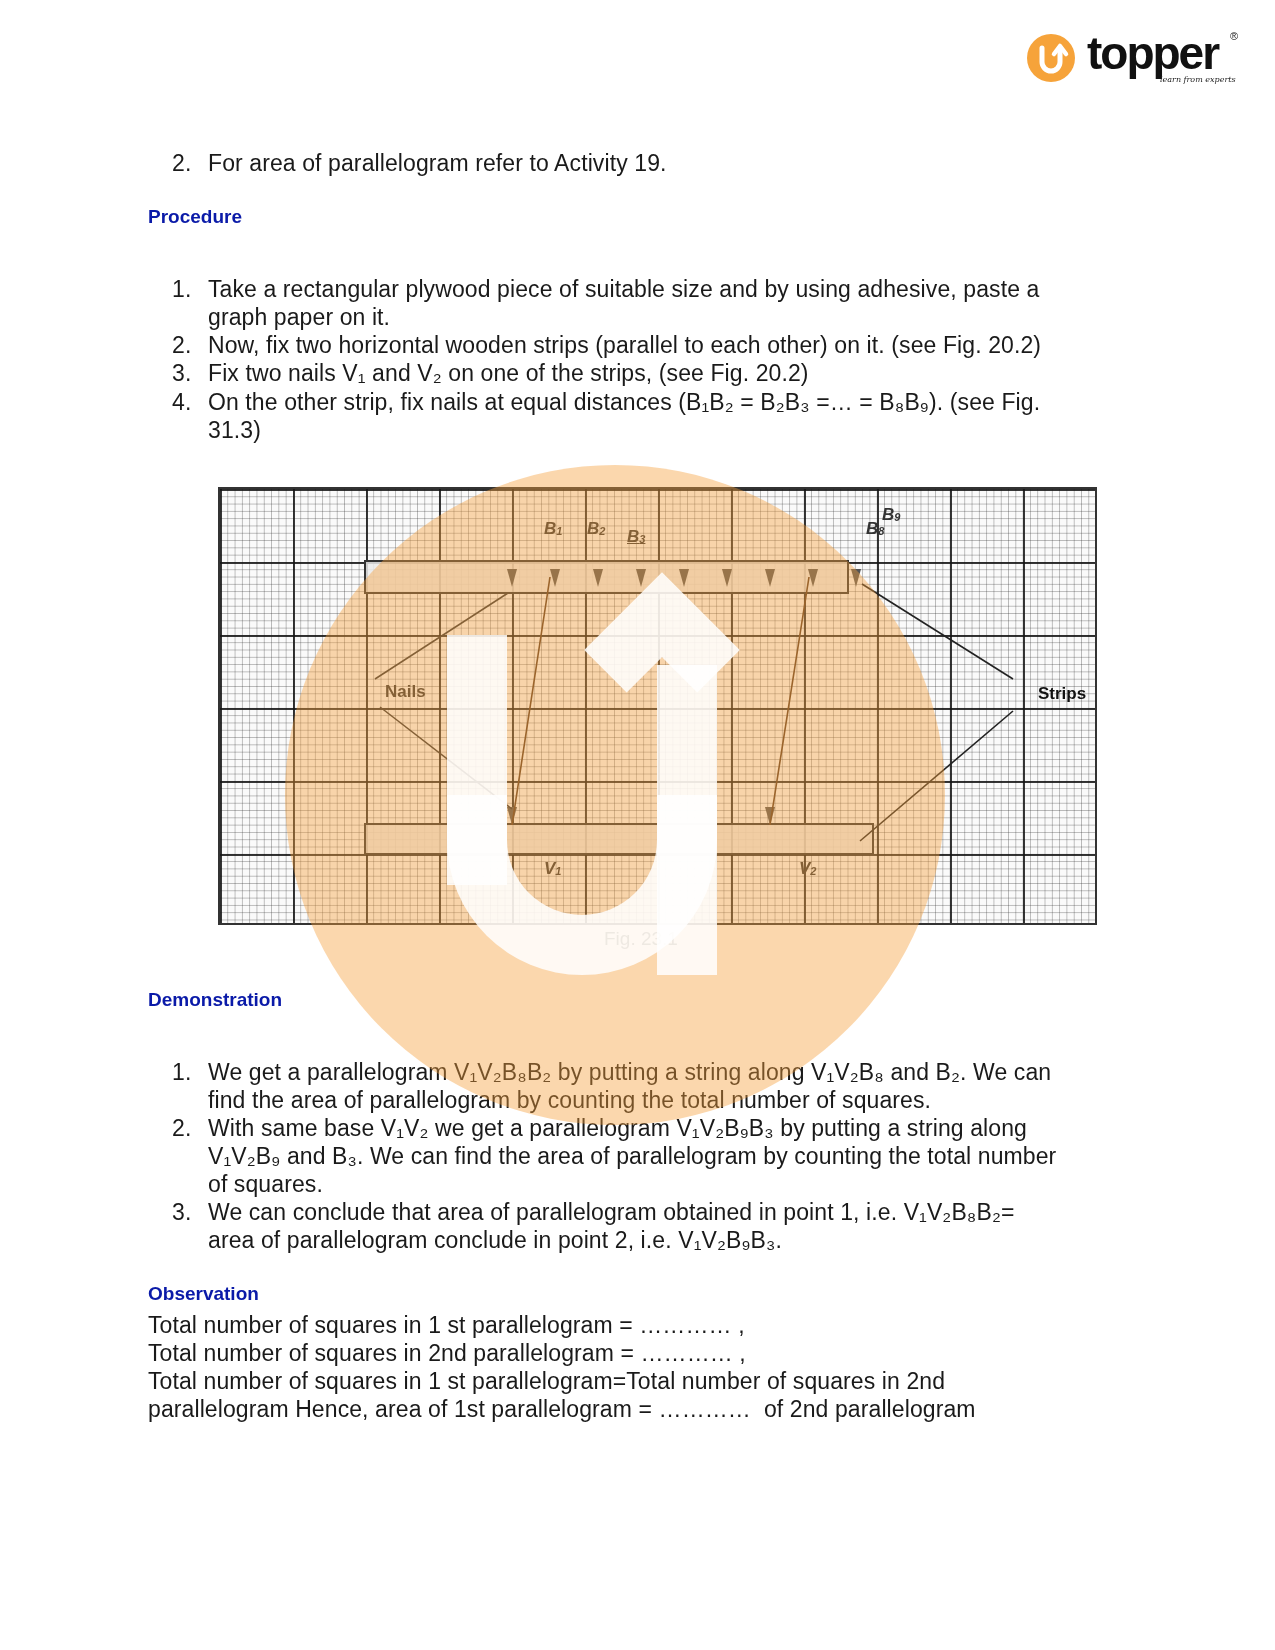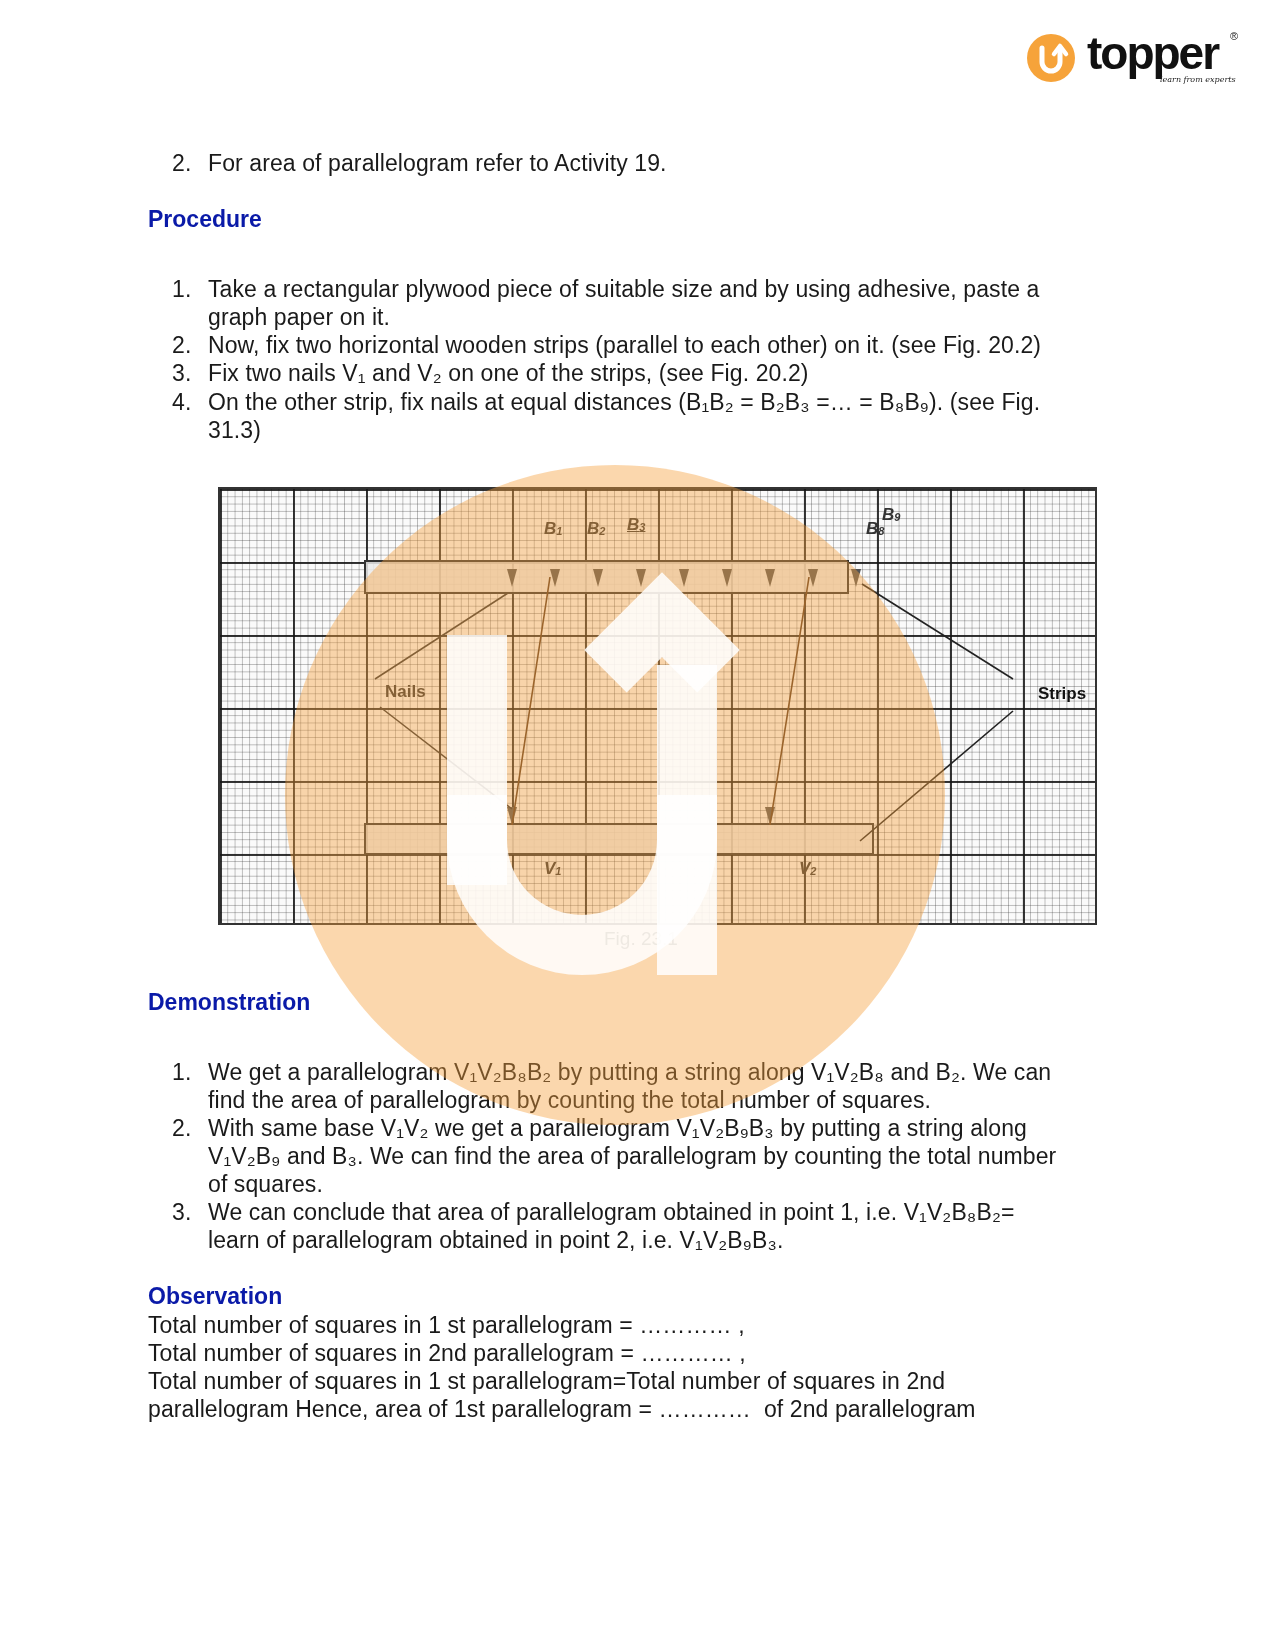--- a/index.html
+++ b/index.html
@@ -1,20 +1,20 @@
 <!DOCTYPE html>
 <html><head>
 <meta charset="utf-8">
 <style>
   html, body { margin: 0; padding: 0; background: #ffffff; }
   body { width: 1275px; height: 1650px; position: relative; overflow: hidden;
          font-family: "Liberation Sans", sans-serif; color: #1a1a1a; }
   .abs { position: absolute; }
   .txt { font-size: 23px; line-height: 28px; letter-spacing: 0.1px; }
-  .heading { font-family: "Liberation Sans", sans-serif; font-weight: bold; color: #0a1aa8; font-size: 23px; }
+  .heading { font-family: "Liberation Sans", sans-serif; font-weight: bold; color: #0a1aa8; font-size: 19px; }
   .li { position: absolute; }
   .li .num { position: absolute; left: 0; top: 0; }
   .li .body { position: absolute; left: 36px; top: 0; white-space: pre; }
   sub { font-size: 13px; vertical-align: -1px; line-height: 0; }
   
   .logo-circle { width: 48px; height: 48px; border-radius: 50%; background: #f6a33a; }
   .logo-word { font-family: "Liberation Sans", sans-serif; font-weight: bold; font-size: 46px; letter-spacing: -2px; color: #111; }
   .logo-tag { font-family: "DejaVu Serif", serif; font-style: italic; font-size: 8px; color: #222; }
   .logo-reg { font-size: 11px; color: #222; }
   
@@ -103,21 +103,21 @@
 
     <line x1="155" y1="190" x2="288" y2="104" stroke="#333" stroke-width="1.5"></line>
     <line x1="160" y1="218" x2="292" y2="320" stroke="#333" stroke-width="1.5"></line>
 
     <line x1="793" y1="190" x2="642" y2="95" stroke="#222" stroke-width="1.6"></line>
     <line x1="793" y1="222" x2="640" y2="352" stroke="#222" stroke-width="1.6"></line>
   </svg>
 
   <div class="fig-label" style="left:284px; top:30px;"><span>B</span><sub>1</sub></div>
   <div class="fig-label" style="left:327px; top:30px;"><span>B</span><sub>2</sub></div>
-  <div class="fig-label" style="left:367px; top:26px;text-decoration:underline;"><span>B</span><sub>3</sub></div>
+  <div class="fig-label" style="left:367px; top:38px;text-decoration:underline;"><span>B</span><sub>3</sub></div>
   <div class="fig-label" style="left:606px; top:30px;"><span>B</span><sub>8</sub></div>
   <div class="fig-label" style="left:622px; top:16px;"><span>B</span><sub>9</sub></div>
   <div class="fig-label" style="left:125px; top:193px; font-style:normal;">Nails</div>
   <div class="fig-label" style="left:778px; top:195px; font-style:normal; color:#111;">Strips</div>
   <div class="fig-label" style="left:284px; top:370px;"><span>V</span><sub>1</sub></div>
   <div class="fig-label" style="left:539px; top:370px;"><span>V</span><sub>2</sub></div>
 </div>
 
 <div class="abs caption" style="left:604px; top:928px;">Fig. 23.1</div>
 
@@ -130,21 +130,21 @@
 </div>
 <div class="li txt" style="left:172px; top:1114px; width:960px; height:84px;">
   <span class="num">2.</span>
   <span class="body">With same base V₁V₂ we get a parallelogram V₁V₂B₉B₃ by putting a string along</span>
   <span class="body" style="top:28px;">V₁V₂B₉ and B₃. We can find the area of parallelogram by counting the total number</span>
   <span class="body" style="top:56px;">of squares.</span>
 </div>
 <div class="li txt" style="left:172px; top:1198px; width:960px; height:56px;">
   <span class="num">3.</span>
   <span class="body">We can conclude that area of parallelogram obtained in point 1, i.e. V₁V₂B₈B₂=</span>
-  <span class="body" style="top:28px;">learn of parallelogram obtained in point 2, i.e. V₁V₂B₉B₃.</span>
+  <span class="body" style="top:28px;">area of parallelogram conclude in point 2, i.e. V₁V₂B₉B₃.</span>
 </div>
 
 <div class="abs heading" style="left:148px; top:1283px;">Observation</div>
 <div class="abs txt" style="left:148px; top:1311px; white-space:pre;">Total number of squares in 1 st parallelogram = ………… ,</div>
 <div class="abs txt" style="left:148px; top:1339px; white-space:pre;">Total number of squares in 2nd parallelogram = ………… ,</div>
 <div class="abs txt" style="left:148px; top:1367px; white-space:pre;">Total number of squares in 1 st parallelogram=Total number of squares in 2nd</div>
 <div class="abs txt" style="left:148px; top:1395px; white-space:pre;">parallelogram Hence, area of 1st parallelogram = …………  of 2nd parallelogram</div>
 
 <div class="wm">
   <div class="wm-shape" style="left:162px; top:170px; width:60px; height:250px;"></div>

